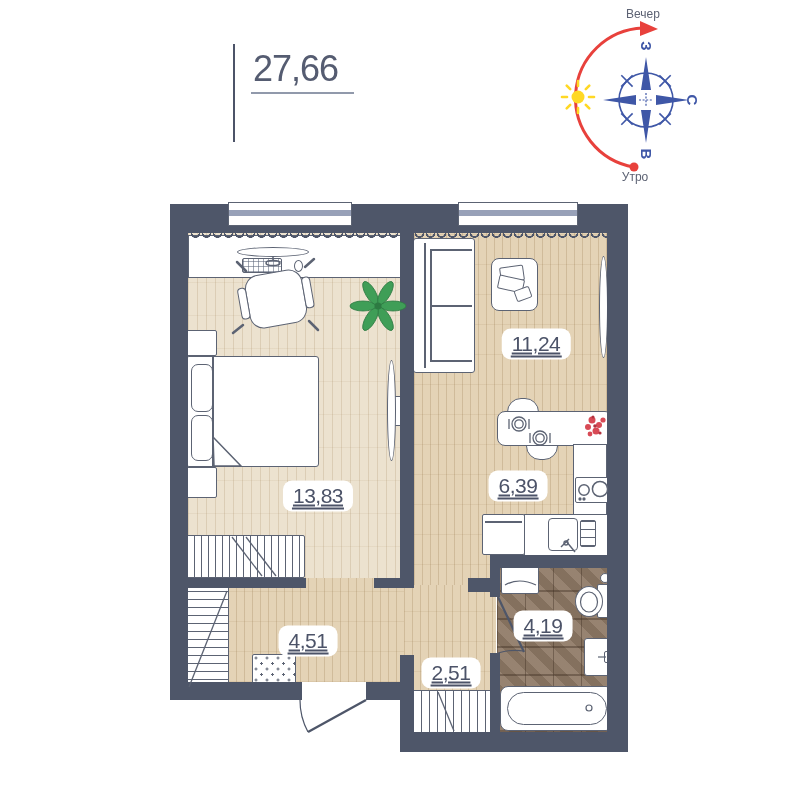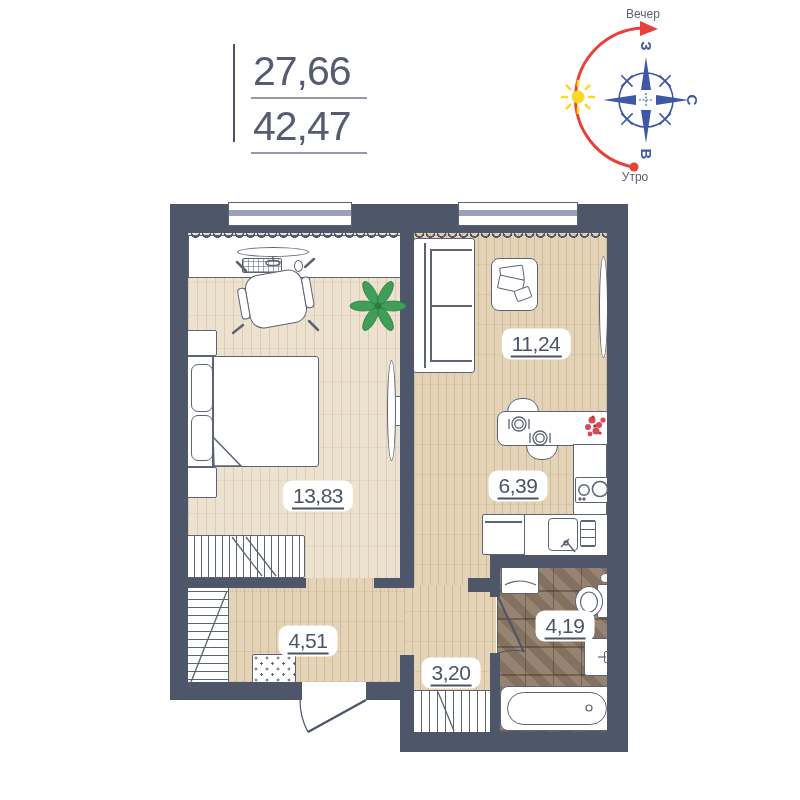--- a/index.html
+++ b/index.html
@@ -19,45 +19,44 @@
                      repeating-linear-gradient(45deg,rgba(255,255,255,.07) 0 9px,rgba(0,0,0,.08) 9px 18px);}
   .furn{position:absolute;background:#fff;border:1.5px solid #5c6373;box-sizing:border-box;border-radius:2px;}
   .fline{position:absolute;background:#5c6373;}
   .curtain{position:absolute;height:11px;background-repeat:repeat-x;
     background-image:radial-gradient(circle at 5.5px 0px,rgba(0,0,0,0) 3.1px,#4e5669 3.3px,#4e5669 4.8px,rgba(0,0,0,0) 5px);
     background-size:11px 10px;}
   .window{position:absolute;background:#fff;border:1.5px solid #5c6373;box-sizing:border-box;}
   .window .band{position:absolute;left:0;right:0;top:7px;height:6px;background:#98a1b8;}
   .badge{position:absolute;transform:translate(-50%,-50%);background:#fff;border-radius:9px;
          padding:3px 9px 4px;font-size:21px;color:#4c5368;letter-spacing:-0.5px;white-space:nowrap;}
-  .badge span{border-bottom:2px solid #4c5368;padding:0 1px 1px;}
+  .badge span{border-bottom:2px solid #4c5368;padding:0 1px 1px;text-decoration:underline;}
   .stripesV{background-image:repeating-linear-gradient(90deg,#5c6373 0 1px,transparent 1px 7px);}
   .stripesH{background-image:repeating-linear-gradient(0deg,#5c6373 0 1px,transparent 1px 8px);}
   .rackV{background-image:repeating-linear-gradient(90deg,#5c6373 0 1px,transparent 1px 8px);}
   .dots{background-image:radial-gradient(circle,#5c6373 1.1px,transparent 1.3px),
                          radial-gradient(circle,#5c6373 1.1px,transparent 1.3px);
         background-size:11px 11px,11px 11px;background-position:3px 3px,8.5px 8.5px;}
   .keys{background-image:repeating-linear-gradient(90deg,rgba(90,100,120,.55) 0 1px,transparent 1px 5px),
                          repeating-linear-gradient(0deg,rgba(90,100,120,.55) 0 1px,transparent 1px 5px);}
   #plan-type{position:absolute;left:100px;top:46px;font-size:92px;line-height:1;letter-spacing:-5px;color:#4c5368;}
   #hdr-divider{position:absolute;left:233px;top:44px;width:2px;height:98px;background:#4c5368;}
   #hdr-nums{position:absolute;left:251px;top:48px;}
-  .hnum{font-size:41px;color:#555c71;letter-spacing:-1px;border-bottom:2px solid #9199ab;
+  .hnum{font-size:36px;color:#555c71;letter-spacing:-1px;border-bottom:2px solid #9199ab;
         padding:0 16px 2px 2px;width:max-content;margin-bottom:4px;}
   svg text{font-family:"Liberation Sans",sans-serif;}
 </style>
 </head>
 <body>
 
 <div id="canvas">
 
   <div id="hdr-divider"></div>
   <div id="hdr-nums">
     <div class="hnum">27,66</div>
-    <div class="hnum">42,47</div>
   </div>
 
   <svg style="position:absolute;left:555px;top:2px;" width="190" height="195" viewBox="0 0 190 195">
     <path d="M 79 165 A 70 70 0 0 1 88 26" fill="none" stroke="#e8413c" stroke-width="3"></path>
     <polygon points="85,19 103,27 85,34" fill="#e8413c"></polygon>
     <circle cx="79" cy="165" r="4.5" fill="#e8413c"></circle>
     <g stroke="#ffd824" stroke-width="2.6" stroke-linecap="round">
       <circle cx="23" cy="95" r="6.5" fill="#ffd824" stroke="none"></circle>
       <line x1="23" y1="84" x2="23" y2="79"></line>
         <line x1="23" y1="106" x2="23" y2="111"></line>
@@ -255,16 +254,16 @@
       <circle cx="595" cy="426" r="1.8" fill="#b2333f"></circle>
         <circle cx="600" cy="433" r="1.6" fill="#b2333f"></circle>
       <circle cx="593" cy="417" r="1.5" fill="#b2333f"></circle>
     </g>
   </svg>
 
   <div class="badge" style="left:318px;top:496px;"><span>13,83</span></div>
   <div class="badge" style="left:536px;top:344px;"><span>11,24</span></div>
   <div class="badge" style="left:518px;top:486px;"><span>6,39</span></div>
   <div class="badge" style="left:308px;top:641px;text-align:center;"><span>4,51</span></div>
-  <div class="badge" style="left:451px;top:673px;"><span>3,20</span></div>
-  <div class="badge" style="left:565px;top:626px;"><span>4,19</span></div>
+  <div class="badge" style="left:451px;top:673px;"><span>2,51</span></div>
+  <div class="badge" style="left:543px;top:626px;"><span>4,19</span></div>
 
 </div>
 
 </body></html>

